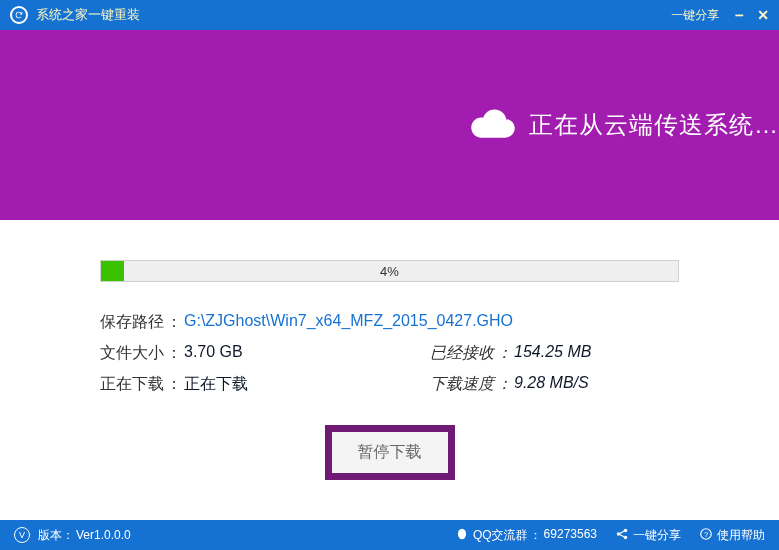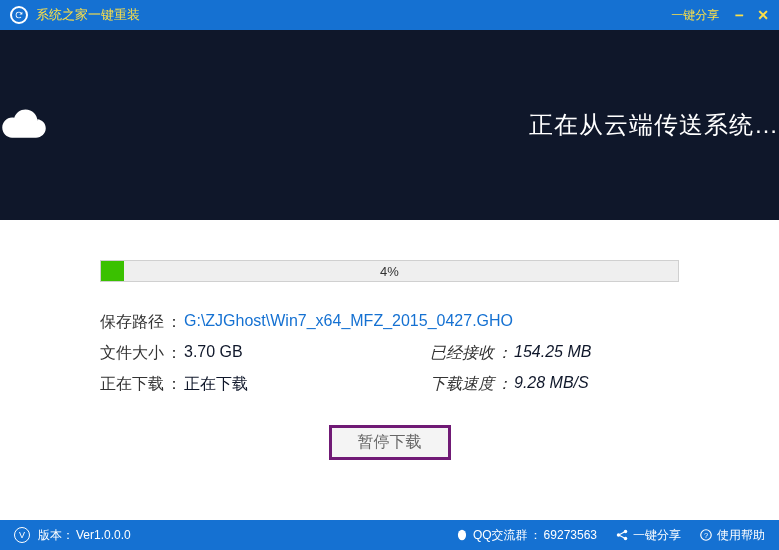--- a/index.html
+++ b/index.html
@@ -9,44 +9,44 @@
       font-family: "Microsoft YaHei", Arial, sans-serif;
       overflow: hidden;
       background: #fff;
     }
     .titlebar {
       height: 30px;
       background: #1571d2;
       display: flex;
       align-items: center;
       padding: 4px 10px;
-      color: #fde047;
+      color: #fef9c3;
       font-size: 13px;
     }
     .titlebar-logo {
       width: 18px;
       height: 18px;
       border: 2px solid #fff;
       border-radius: 50%;
       display: flex;
       align-items: center;
       justify-content: center;
       margin-right: 8px;
     }
     .titlebar-logo svg { width: 10px; height: 10px; }
     .titlebar-title { flex: 1; }
     .titlebar-link { margin-right: 12px; cursor: pointer; font-size: 12px; }
     .titlebar-min { cursor: pointer; font-size: 16px; margin-right: 10px; font-weight: bold; }
     .titlebar-close { cursor: pointer; font-size: 14px; font-weight: bold; }
     .hero {
       height: 190px;
-      background: #0f172a;
-      display: flex;
-      align-items: center;
-      justify-content: space-between;
+      background: #a21caf;
+      display: flex;
+      align-items: center;
+      justify-content: flex-end;
       gap: 12px;
     }
     .cloud-icon svg { width: 48px; height: 34px; fill: #fff; }
     .hero-text { color: #fff; font-size: 24px; letter-spacing: 1px; }
     .content {
       background: #fff;
       padding: 40px 100px 0 100px;
       height: 300px;
     }
     .progress-outer {
@@ -83,23 +83,23 @@
     .info-label { color: #333; }
     .info-sep { margin: 0 2px; }
     .info-value { color: #0f172a; }
     .info-path { color: #1571d2; }
     .button-row {
       display: flex;
       justify-content: center;
       margin-top: 30px;
     }
     .pause-btn {
-      padding: 4px 26px;
+      padding: 10px 26px;
       background: #f4f4f4;
-      border: 3px solid #701a75;
+      border: 7px solid #701a75;
       font-size: 16px;
       color: #666;
       cursor: pointer;
       font-family: Liberation Serif, serif;
     }
     .footer {
       height: 30px;
       background: #1571d2;
       display: flex;
       align-items: center;
@@ -115,21 +115,20 @@
       display: flex;
       align-items: center;
       justify-content: center;
       margin-right: 8px;
       font-size: 9px;
     }
     .footer-version-label { margin-right: 2px; }
     .footer-version-value { margin-right: auto; }
     .footer-item {
       display: flex;
-      align-items: center;
       margin-left: 18px;
       cursor: pointer;
     }
     .footer-icon {
       width: 14px;
       height: 14px;
       margin-right: 4px;
       display: inline-flex;
       align-items: center;
       justify-content: center;

